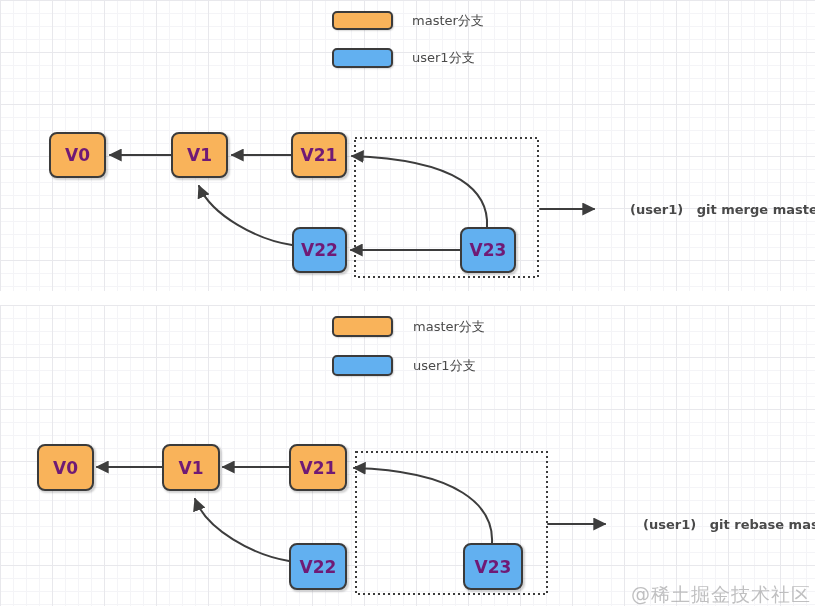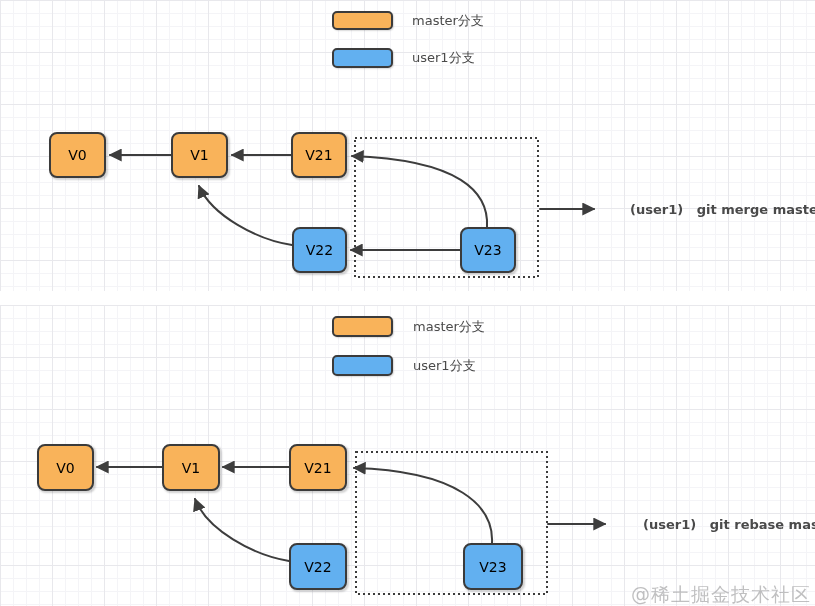--- a/index.html
+++ b/index.html
@@ -26,21 +26,21 @@
     background-size:52px 52px,52px 52px,13px 13px,13px 13px;
   }
   .grid-top{top:0;height:291px;}
   .grid-bottom{top:305px;height:301px;}
   svg.overlay{position:absolute;left:0;top:0;}
   .edge{stroke:var(--arrow,#3d3d3d);stroke-width:2;fill:none;stroke-linecap:round;}
   .dotted-box{stroke:var(--node-border,#3b3b3b);stroke-width:2;fill:none;stroke-dasharray:2 3;}
   .node{
     position:absolute;display:flex;align-items:center;justify-content:center;
     border:2.5px solid var(--node-border,#3b3b3b);border-radius:8px;
-    font-weight:normal;font-size:14px;color:#000000;
+    font-weight:bold;font-size:17px;color:#701a75;
     box-shadow:1.5px 1.5px 2px rgba(0,0,0,0.18);
   }
   .node.master{background:var(--master-fill,#f9b35a);}
   .node.user1{background:var(--user1-fill,#62b0f0);text-align:center;}
   .swatch{
     position:absolute;width:61px;border:2.5px solid var(--node-border,#3b3b3b);
     border-radius:5px;box-shadow:1px 1px 1.5px rgba(0,0,0,0.15);
   }
   .swatch.master{background:var(--master-fill,#f9b35a);}
   .swatch.user1{background:var(--user1-fill,#62b0f0);}

